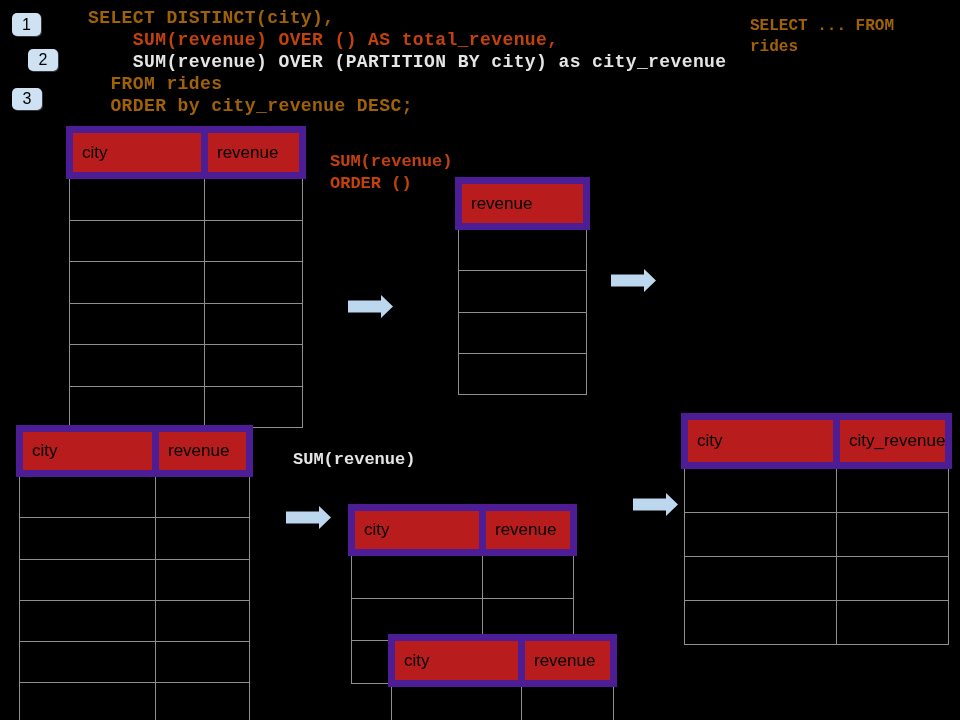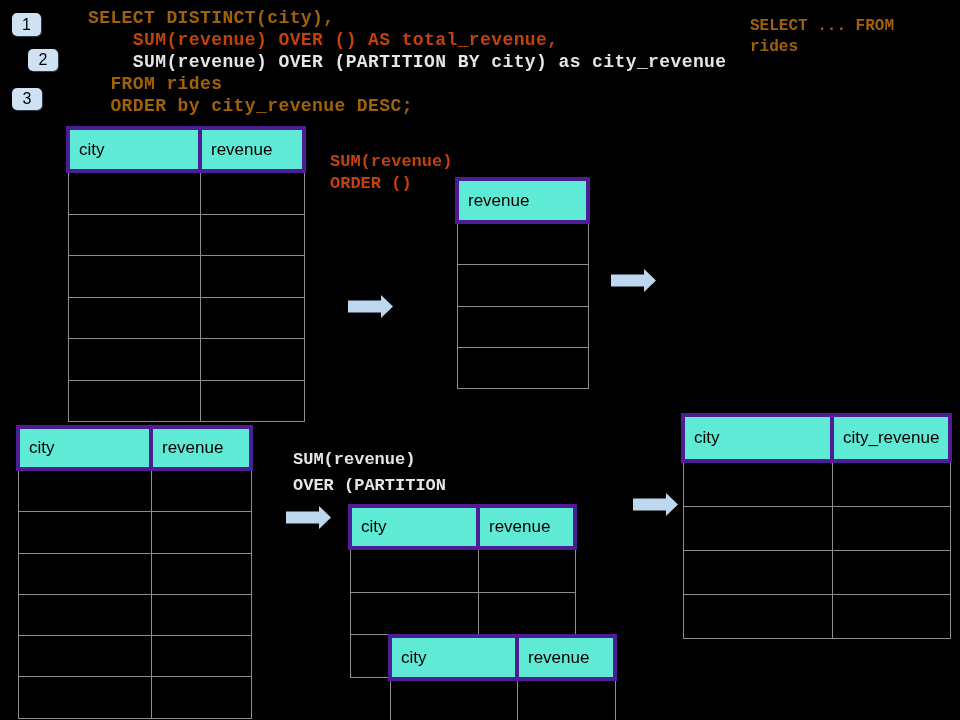--- a/index.html
+++ b/index.html
@@ -25,21 +25,21 @@
   .note{position:absolute;left:750px;top:16px;font:bold 16px/21px "Liberation Mono",monospace;}
   .note div{white-space:pre;}
 
   .lbl{margin:17px;}
   .lbl div{white-space:pre;}
   .lbl-total{position:absolute;left:313px;top:134px;font:bold 17px/22px "Liberation Mono",monospace;}
   .lbl-part{position:absolute;left:276px;top:430px;font:bold 17px/26px "Liberation Mono",monospace;}
 
   
   .tbl{position:absolute;border-collapse:collapse;table-layout:fixed;background:#000;}
-  .tbl th{background:#5eead4;border:4px solid #4c1d95;font:17px "Liberation Sans",sans-serif;
+  .tbl th{background:#b91c1c;border:7px solid #4c1d95;font:17px "Liberation Sans",sans-serif;
           font-weight:400;color:#000;text-align:left;padding:0 0 0 9px;}
   .tbl td{border:1px solid #8E8E8E;padding:0;background:#000;}
   .t1{left:66px;top:126px;width:240px;}  .t1 th{height:39px}  .t1 td{height:40.5px} .t1 th:first-child{width:119px}
   .t2{left:455px;top:177px;width:135px;} .t2 th{height:39px}  .t2 td{height:40.3px}
   .t3{left:16px;top:425px;width:237px;}  .t3 th{height:38px}  .t3 td{height:40.3px} .t3 th:first-child{width:120px}
   .t4{left:348px;top:504px;width:229px;} .t4 th{height:38px}  .t4 td{height:41.7px} .t4 th:first-child{width:115px}
   .t5{left:388px;top:634px;width:229px;z-index:2;} .t5 th{height:39px} .t5 td{height:39px} .t5 th:first-child{width:114px}
   .t6{left:681px;top:413px;width:271px;} .t6 th{height:42px}  .t6 td{height:43px}   .t6 th:first-child{width:136px}
 
   
@@ -66,21 +66,20 @@
     <div>rides</div>
   </div>
 
   <div class="lbl lbl-total" data-color="red">
     <div>SUM(revenue)</div>
     <div>ORDER ()</div>
   </div>
 
   <div class="lbl lbl-part" data-color="green">
     <div>SUM(revenue)</div>
-    <div>OVER (PARTITION</div>
   </div>
 
   <table class="tbl t1">
       <thead>
         <tr>
           <th>city</th>
           <th>revenue</th>
         </tr>
       </thead>
       <tbody>

